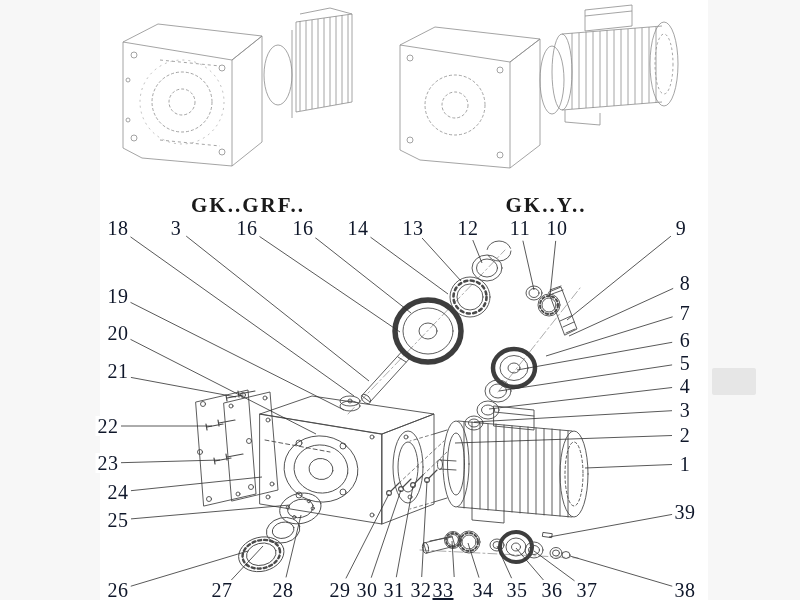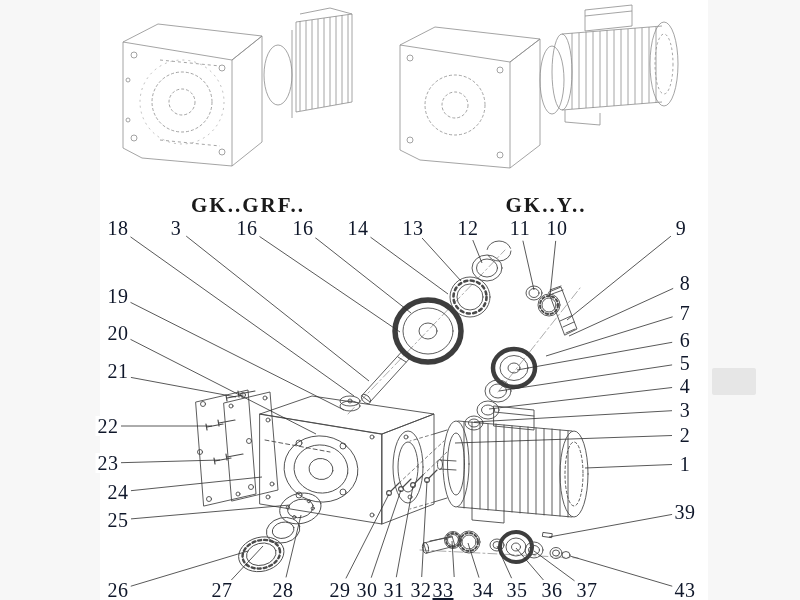--- a/index.html
+++ b/index.html
@@ -368,16 +368,16 @@
       <div class="callout" style="left: 283px; top: 590px;">28</div>
       <div class="callout" style="left: 340px; top: 590px;">29</div>
       <div class="callout" style="left: 367px; top: 590px;">30</div>
       <div class="callout" style="left: 394px; top: 590px;">31</div>
       <div class="callout" style="left: 421px; top: 590px;">32</div>
       <div class="callout" style="left: 443px; top: 590px; text-decoration: underline;">33</div>
       <div class="callout" style="left: 483px; top: 590px; text-align: center;">34</div>
       <div class="callout" style="left: 517px; top: 590px;">35</div>
       <div class="callout" style="left: 552px; top: 590px;">36</div>
       <div class="callout" style="left: 587px; top: 590px;">37</div>
-      <div class="callout" style="left: 685px; top: 590px;">43</div>
+      <div class="callout" style="left: 685px; top: 590px;">38</div>
       <div class="callout" style="left: 685px; top: 512px;">39</div>
     </div>
 </div>
 
 </body></html>

